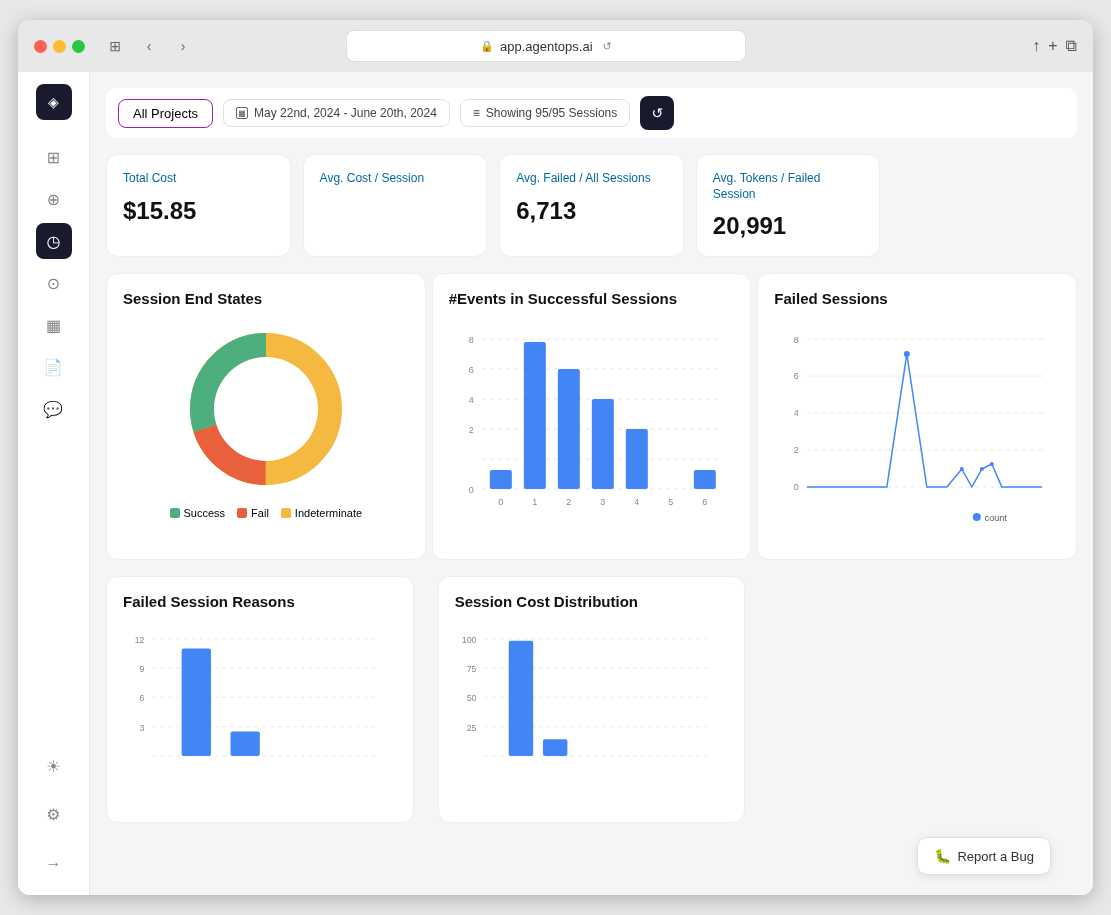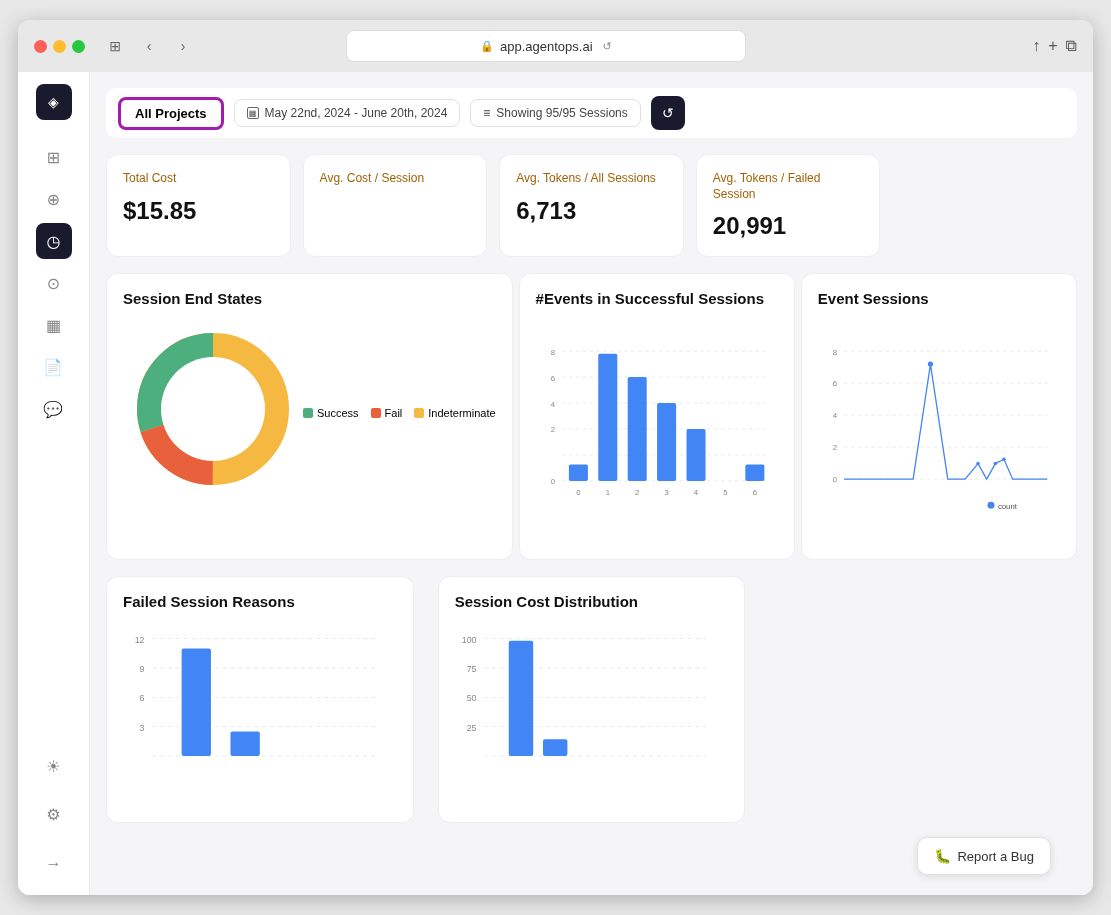--- a/index.html
+++ b/index.html
@@ -154,25 +154,25 @@
       gap: 10px;
       margin-bottom: 16px;
       background: white;
       padding: 8px 12px;
       border-radius: 10px;
     }
 
     .toolbar-btn {
       padding: 6px 14px;
       border-radius: 8px;
-      border: 3px solid #a21caf;
+      border: 1px solid #a21caf;
       background: white;
       font-size: 13px;
       cursor: pointer;
-      font-weight: 700;
+      font-weight: 400;
     }
 
     .date-range-btn {
       display: flex;
       align-items: center;
       gap: 6px;
       padding: 6px 12px;
       border-radius: 8px;
       border: 1px solid #e0e0e0;
       background: white;
@@ -215,21 +215,21 @@
 
     .stat-card {
       background: white;
       border-radius: 12px;
       padding: 16px;
       border: 1px solid #eee;
     }
 
     .stat-label {
       font-size: 12px;
-      color: #a16207;
+      color: #0369a1;
       margin-bottom: 10px;
       line-height: 1.3;
     }
 
     .stat-value {
       font-size: 24px;
       font-weight: 700;
       color: #111;
     }
 
@@ -251,21 +251,21 @@
     .chart-title {
       font-size: 15px;
       font-weight: 700;
       color: #111;
       margin-bottom: 12px;
     }
 
     
     .donut-container {
       display: flex;
-      flex-direction: row;
+      flex-direction: column;
       align-items: center;
     }
 
     .donut-svg {
       width: 180px;
       height: 180px;
     }
 
     .donut-legend {
       display: flex;
@@ -393,21 +393,21 @@
 
       <div class="stats-row">
         <div class="stat-card">
           <div class="stat-label">Total Cost</div>
           <div class="stat-value">$15.85</div>
         </div>
         <div class="stat-card">
           <div class="stat-label">Avg. Cost / Session</div>
         </div>
         <div class="stat-card">
-          <div class="stat-label">Avg. Tokens / All Sessions</div>
+          <div class="stat-label">Avg. Failed / All Sessions</div>
           <div class="stat-value">6,713</div>
         </div>
         <div class="stat-card">
           <div class="stat-label">Avg. Tokens / Failed Session</div>
           <div class="stat-value">20,991</div>
         </div>
       </div>
 
       <div class="charts-row">
 
@@ -470,21 +470,21 @@
             <text x="83" y="186" font-size="9" text-anchor="middle" fill="#888">1</text>
             <text x="117" y="186" font-size="9" text-anchor="middle" fill="#888">2</text>
             <text x="151" y="186" font-size="9" text-anchor="middle" fill="#888">3</text>
             <text x="185" y="186" font-size="9" text-anchor="middle" fill="#888">4</text>
             <text x="219" y="186" font-size="9" text-anchor="middle" fill="#888">5</text>
             <text x="253" y="186" font-size="9" text-anchor="middle" fill="#888">6</text>
           </svg>
         </div>
 
         <div class="chart-card">
-          <div class="chart-title">Event Sessions</div>
+          <div class="chart-title">Failed Sessions</div>
           <svg width="100%" height="220" viewBox="0 0 280 220">
 
             <line x1="30" y1="20" x2="270" y2="20" class="grid-lines"></line>
             <line x1="30" y1="57" x2="270" y2="57" class="grid-lines"></line>
             <line x1="30" y1="94" x2="270" y2="94" class="grid-lines"></line>
             <line x1="30" y1="131" x2="270" y2="131" class="grid-lines"></line>
             <line x1="30" y1="168" x2="270" y2="168" class="grid-lines"></line>
 
             <text x="22" y="24" font-size="9" text-anchor="end" fill="#888">8</text>
             <text x="22" y="60" font-size="9" text-anchor="end" fill="#888">6</text>

